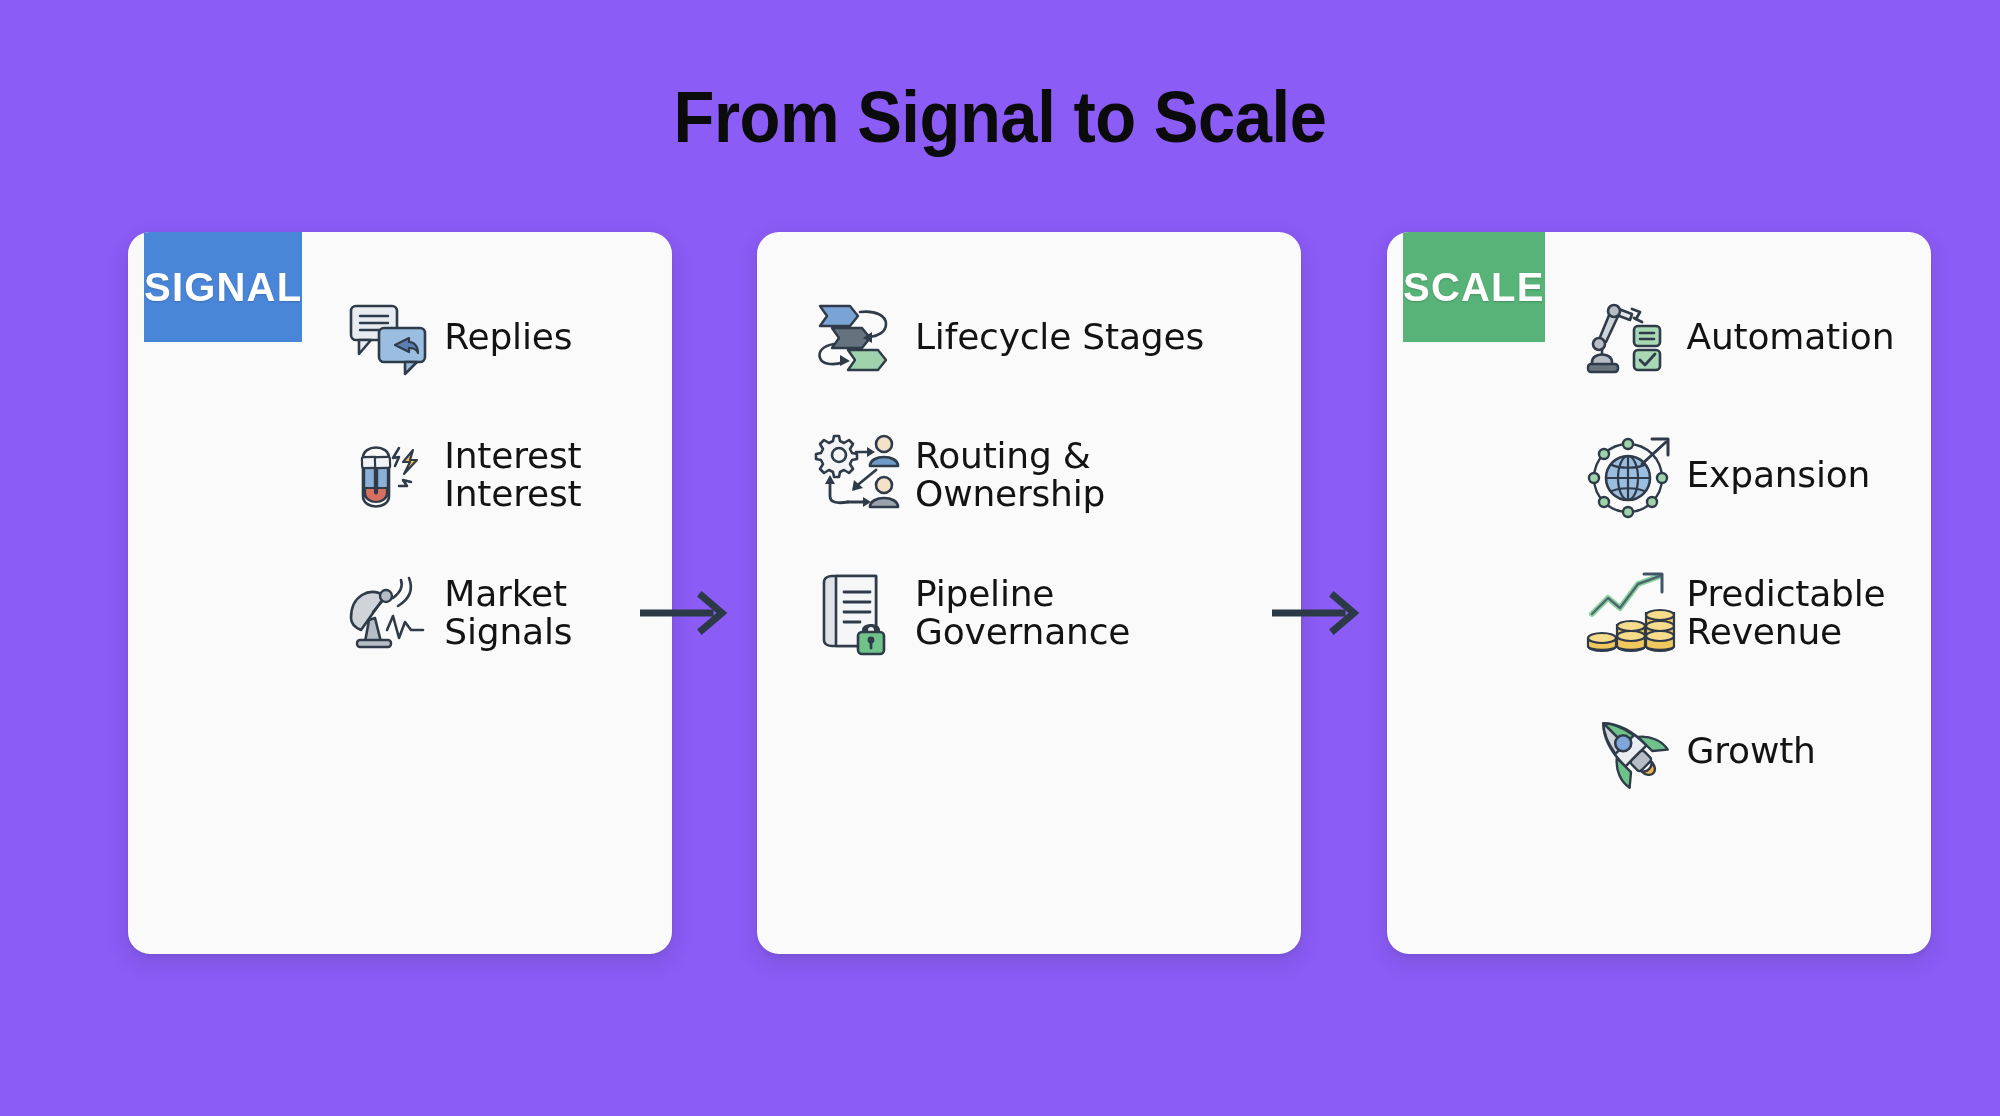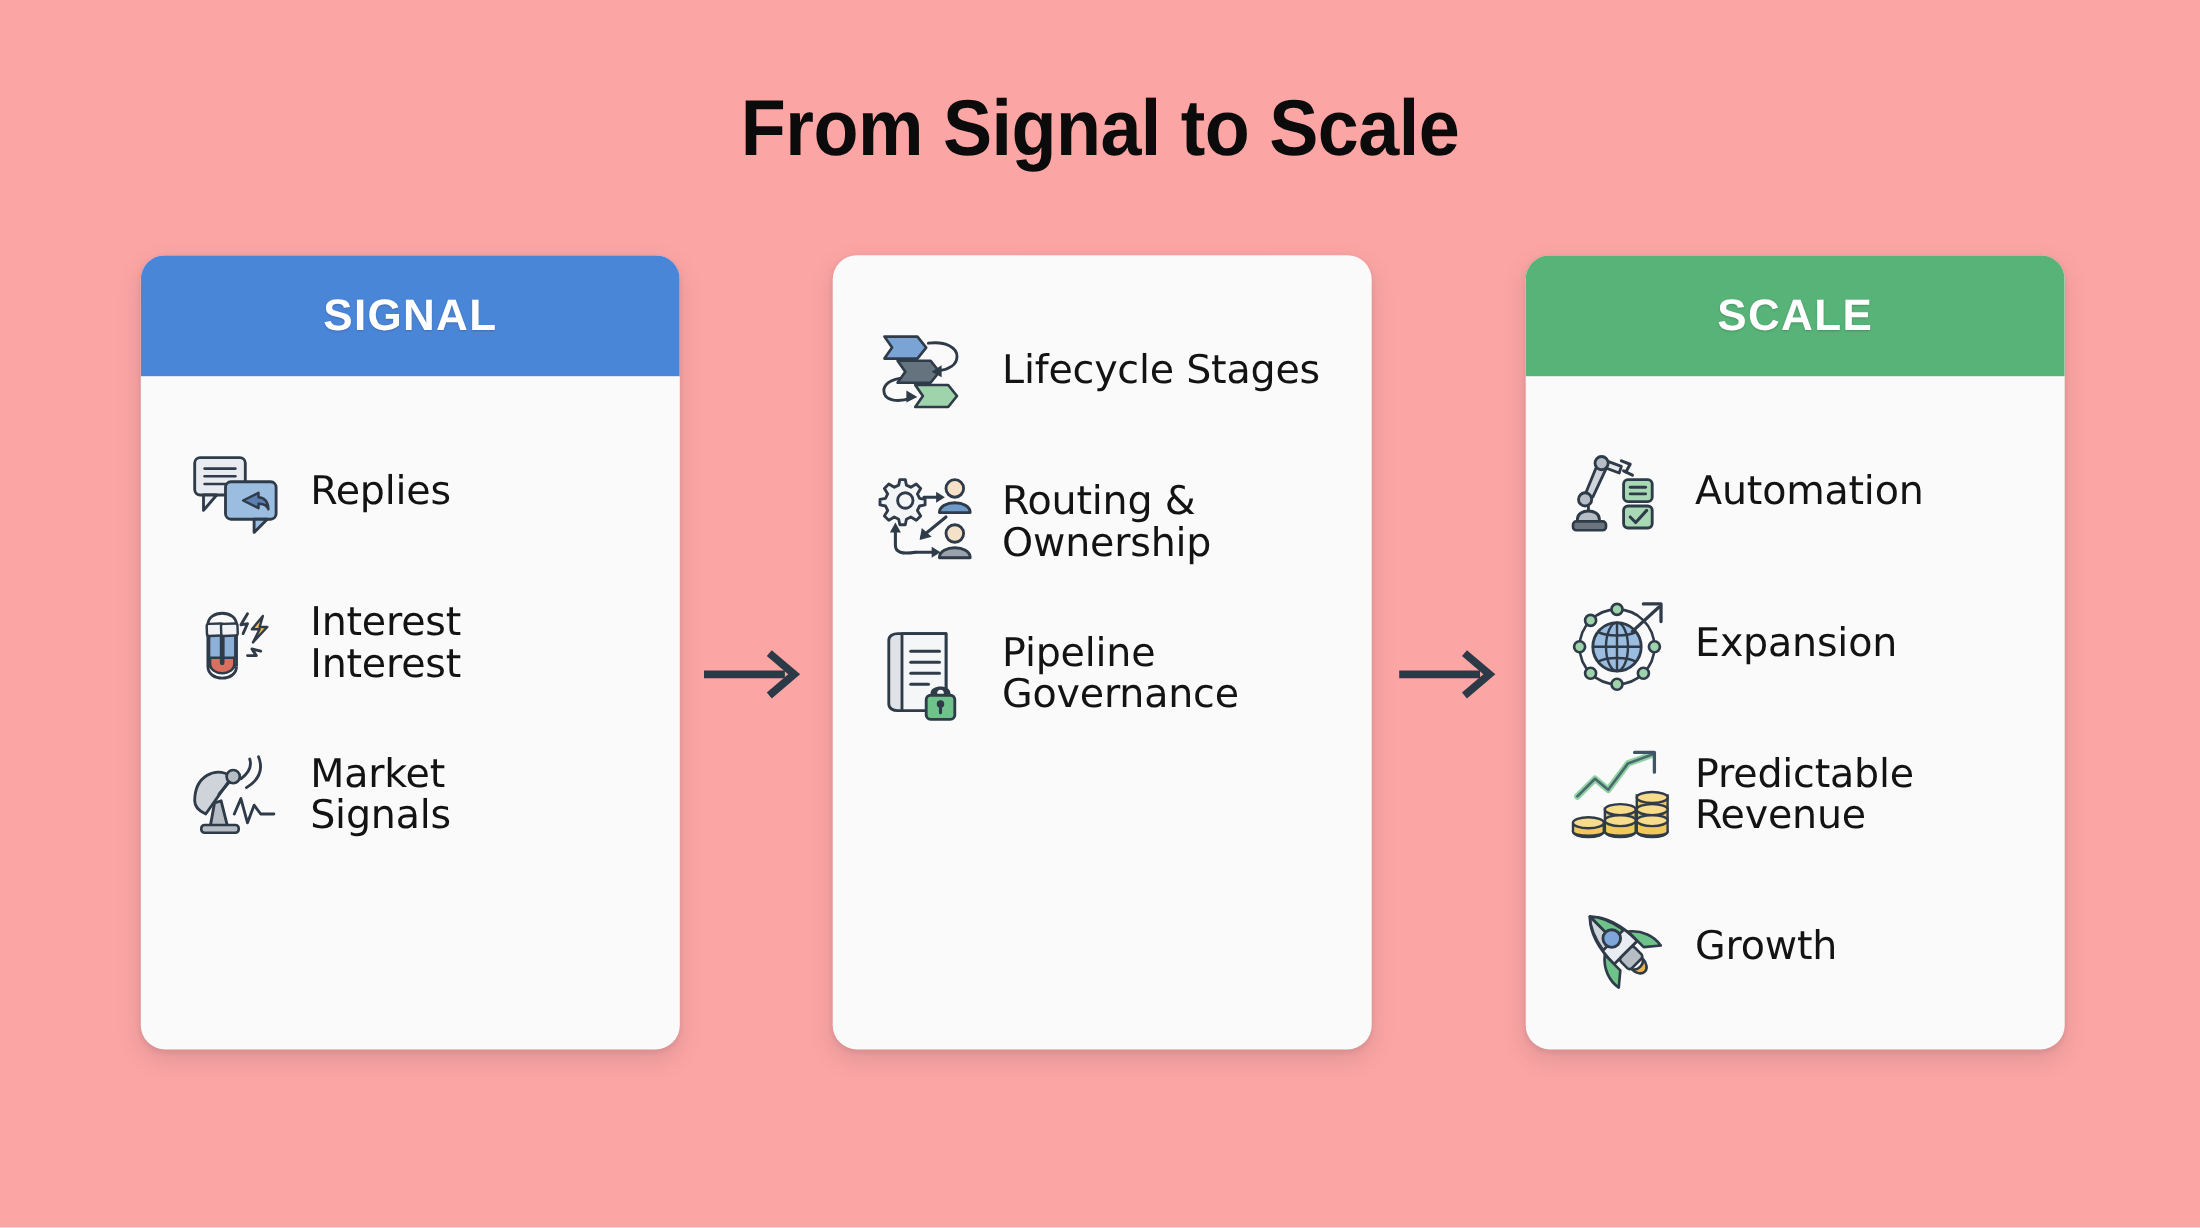--- a/index.html
+++ b/index.html
@@ -12,21 +12,21 @@
     height: 1116px;
     overflow: hidden;
     font-family: "Liberation Sans", sans-serif;
     -webkit-font-smoothing: antialiased;
   }
 
   .page {
     position: relative;
     width: 2000px;
     height: 1116px;
-    background: #fca5a5;
+    background: #8b5cf6;
     text-decoration: underline;
   }
 
   
   .page-title {
     position: absolute;
     top: 76px;
     left: 0;
     width: 2000px;
     text-align: center;
@@ -45,28 +45,29 @@
     position: absolute;
     top: 232px;
     left: 0;
     width: 2000px;
     height: 760px;
   }
 
   .card {
     position: absolute;
     top: 0;
-    width: 490px;
+    width: 528px;
     height: 722px;
     background: #fafafa;
     border-radius: 22px;
     box-shadow: 0 8px 22px rgba(20,28,40,0.13), 0 2px 5px rgba(20,28,40,0.07);
     overflow: hidden;
     display: flex;
-    flex-direction: column;
+    flex-direction: row;
+    padding-left: 16px;
   }
   .card.c1 { left: 128px; }
   .card.c2 { left: 757px; }
   .card.c3 { left: 1387px; }
 
   .card-header {
     height: 110px;
     flex: 0 0 110px;
     display: flex;
     align-items: center;
@@ -85,21 +86,21 @@
     flex: 1 1 auto;
     padding: 36px 26px 30px 26px;
     display: flex;
     flex-direction: column;
     justify-content: flex-start;
   }
 
   .item {
     display: flex;
     align-items: center;
-    gap: 22px;
+    gap: 10px;
     height: 138px;
     flex: 0 0 138px;
     padding-left: 14px;
   }
 
   .item-icon {
     flex: 0 0 92px;
     width: 92px;
     height: 92px;
     display: flex;

